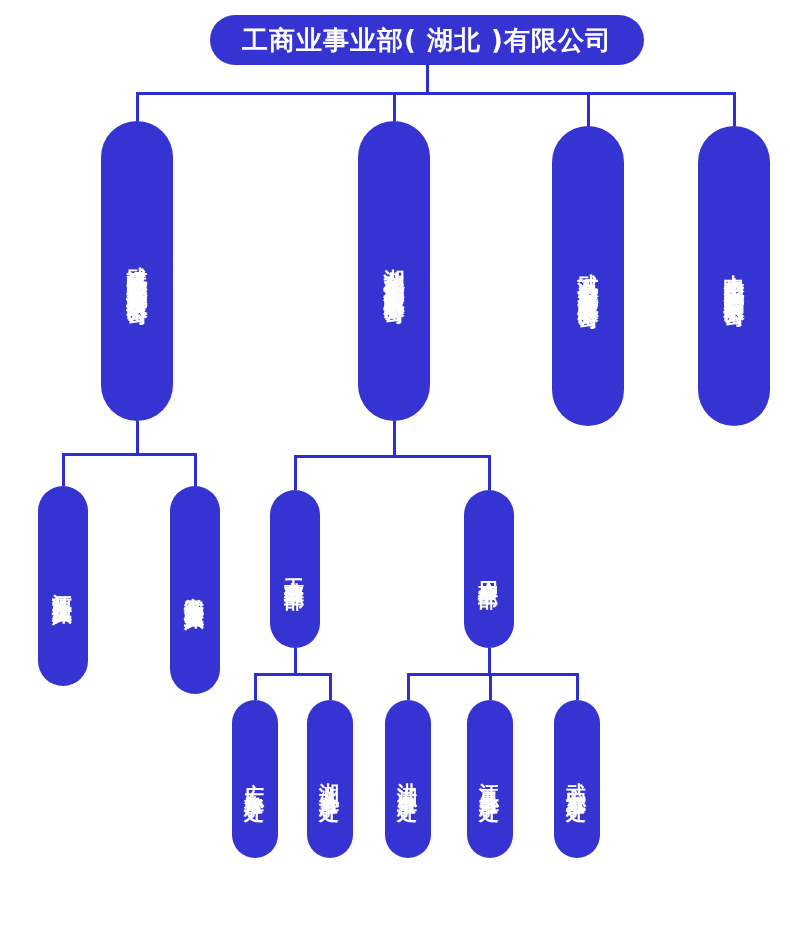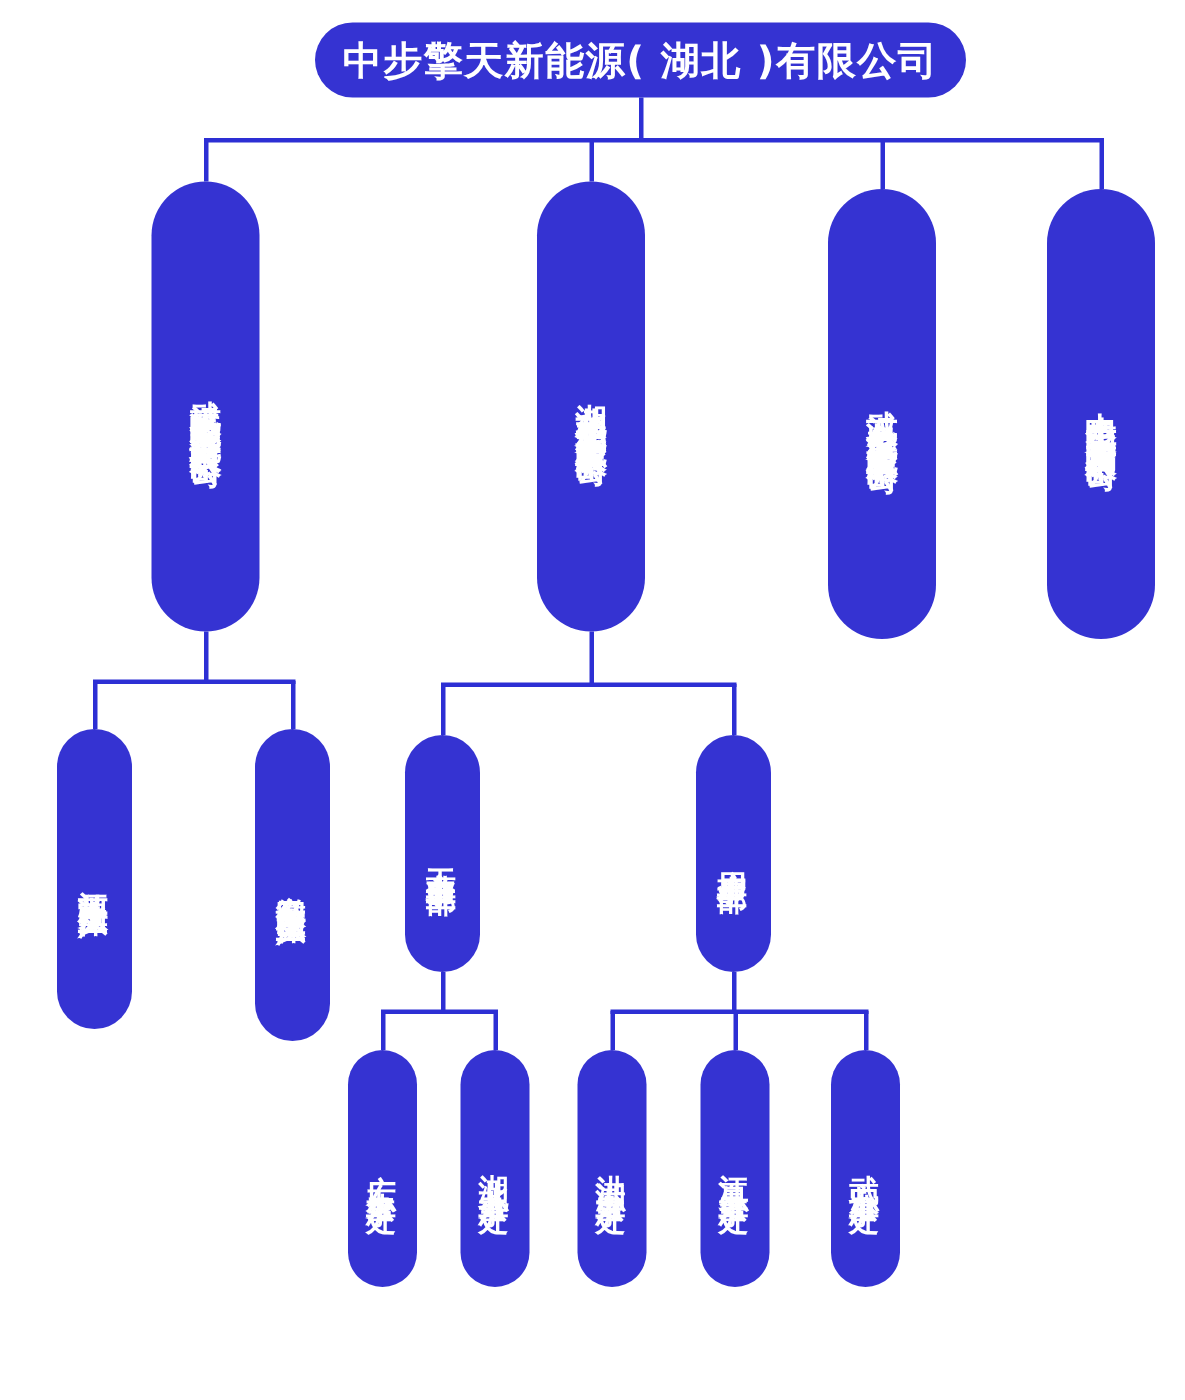--- a/index.html
+++ b/index.html
@@ -43,21 +43,21 @@
   .line {
     position: absolute;
     background: var(--line-color, #2d2fd4);
   }
 </style>
 </head>
 <body>
 
 <div id="canvas" style="--node-color: #3533d2; --line-color: #2d2fd4; --text-color: #ffffff; background: rgb(255, 255, 255);">
     <div class="node horizontal tier-0" style="left: 210px; top: 15px; width: 434px; height: 50px;">
-      <span>中步擎天新能源( 湖北 )有限公司</span>
+      <span>工商业事业部( 湖北 )有限公司</span>
     </div>
     <div class="node vertical tier-1" style="left: 101px; top: 121px; width: 72px; height: 300px;">
       <span>武汉皓辰擎天智能科技有限公司</span>
     </div>
     <div class="node vertical tier-1" style="left: 358px; top: 121px; width: 72px; height: 300px;">
       <span>湖北和光擎天新能源有限公司</span>
     </div>
     <div class="node vertical tier-1" style="left: 552px; top: 126px; width: 72px; height: 300px;">
       <span>武汉万合擎天新能源有限公司</span>
     </div>

